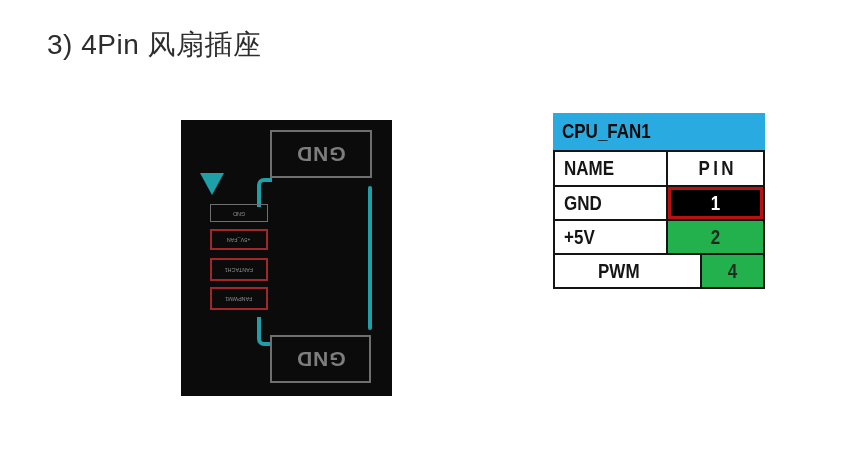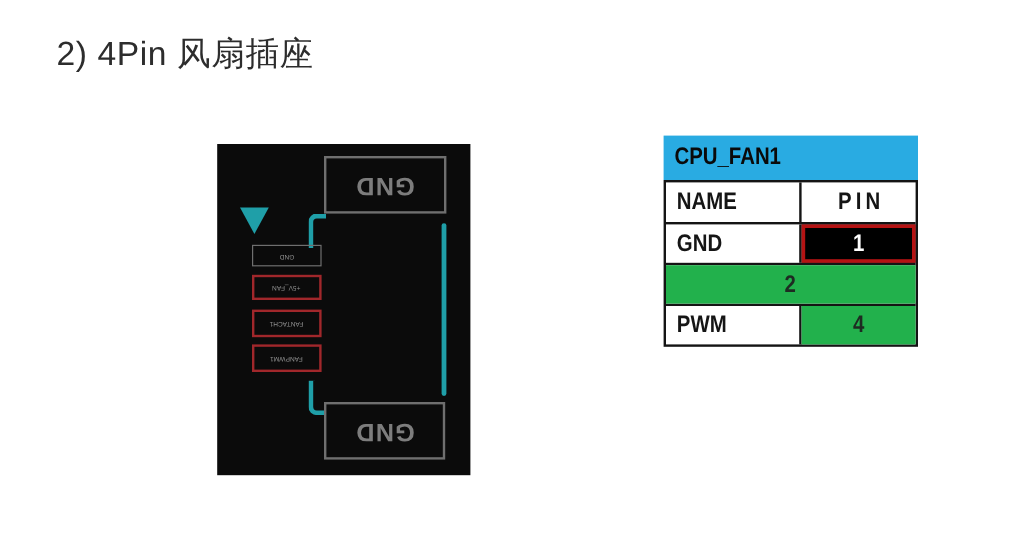--- a/index.html
+++ b/index.html
@@ -64,36 +64,36 @@
   
   .pintable { position:absolute; left:553px; top:113px; width:212px; }
   .thead {
     background:var(--table-header-bg); color:#0a0a0a; box-sizing:border-box;
     font-weight:700; font-size:20px; line-height:26px; padding:5px 0 6px 9px;
   }
   .cond { display:inline-block; transform:scaleX(0.85); transform-origin:left center; white-space:nowrap; }
   .tgrid { border:2px solid #141414; background:#ffffff; }
   .trow { display:flex; border-bottom:2px solid #141414; height:32px; }
   .trow.head { height:33px; }
-  .trow:last-child { border-bottom:none; }
+  .trow:last-child { border-bottom:none;padding-left:34px; }
   .cell { box-sizing:border-box; display:flex; align-items:center; font-weight:700; font-size:20px; color:#151515; }
   .cell.name { width:113px; border-right:2px solid #141414; padding-left:9px; }
   .cell.pin  { flex:1; justify-content:center;text-align:center; }
   .cell.pin .cond { transform-origin:center center; }
   .spread { letter-spacing:4px; margin-right:-4px; }
   .pin-black {
     background:var(--pin1-bg); color:#ffffff;
     border:3px solid var(--pin1-border);
   }
   .pin-green { background:var(--pin-green); color:#1e2b22; }
 </style>
 </head>
 <body>
 
-<h1 class="title">2) 4Pin 风扇插座</h1>
+<h1 class="title">3) 4Pin 风扇插座</h1>
 
 <div class="panel">
   <div class="gnd-box top">
     <span class="flip">GND</span>
   </div>
 
   <div class="triangle"></div>
   <div class="bracket top"></div>
 
   <div class="pinbox b1">
@@ -132,20 +132,23 @@
     </div>
     <div class="trow">
       <div class="cell name">
           <span class="cond">GND</span>
         </div>
       <div class="cell pin pin-black">
           <span class="cond">1</span>
         </div>
     </div>
     <div class="trow">
+      <div class="cell name">
+          <span class="cond">+5V</span>
+        </div>
       <div class="cell pin pin-green">
           <span class="cond">2</span>
         </div>
     </div>
     <div class="trow">
       <div class="cell name">
           <span class="cond">PWM</span>
         </div>
       <div class="cell pin pin-green">
           <span class="cond">4</span>

